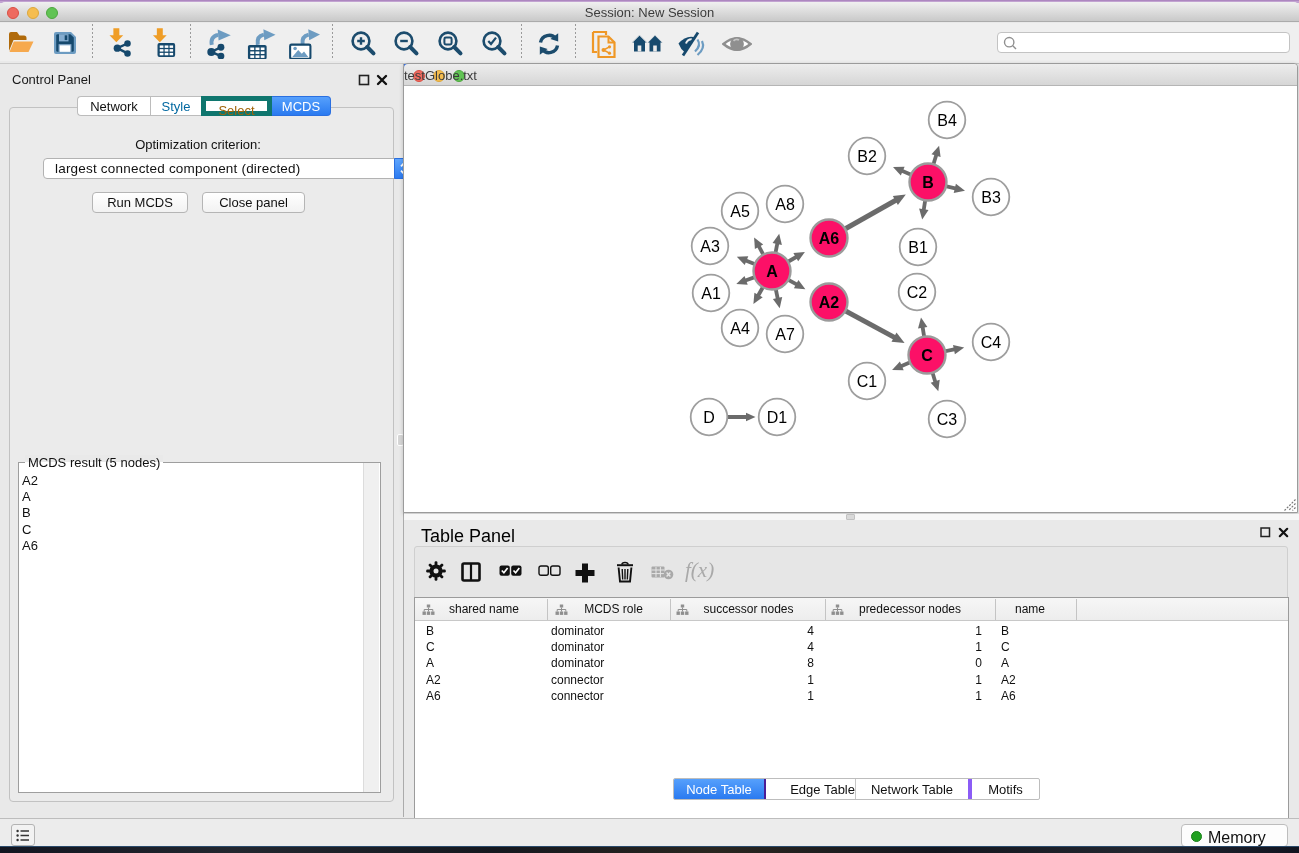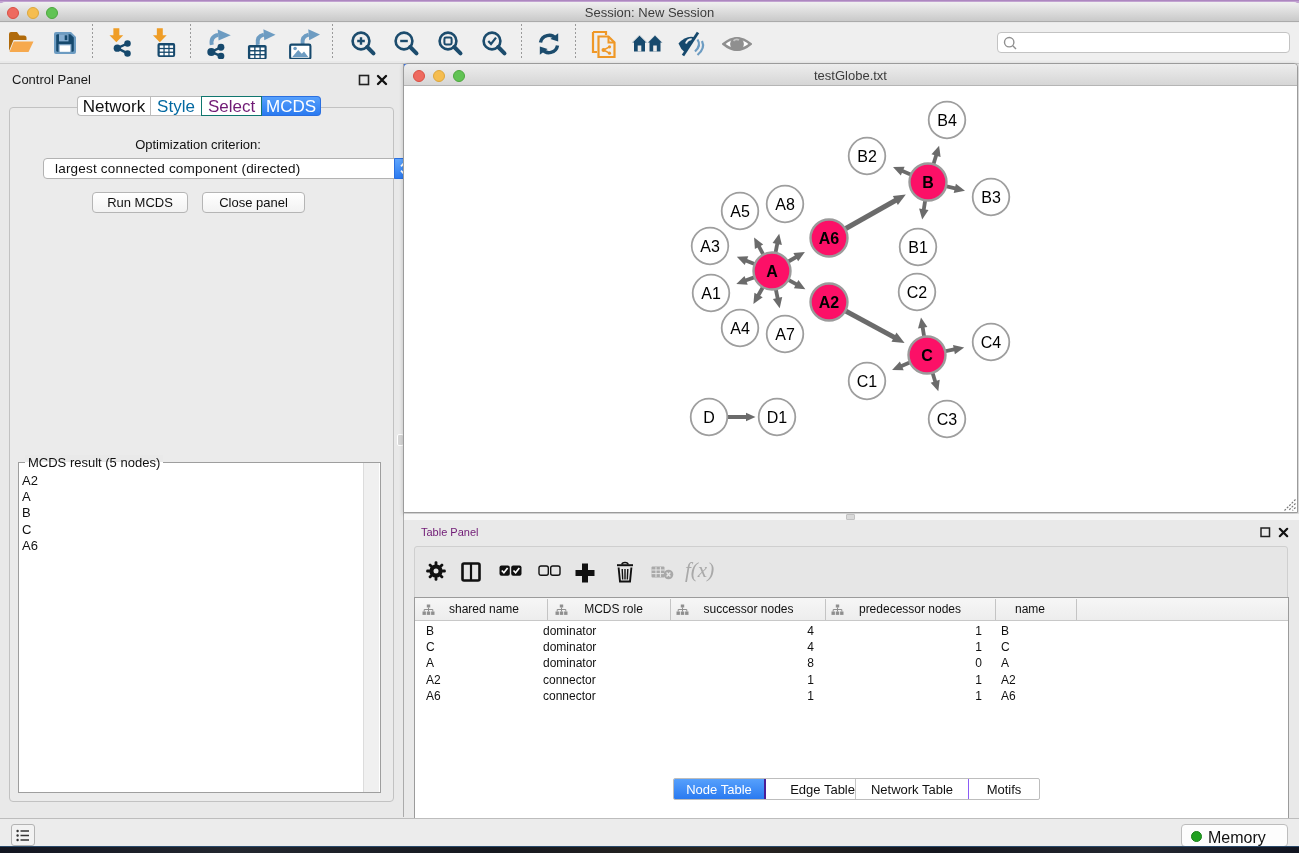--- a/index.html
+++ b/index.html
@@ -7,21 +7,21 @@
   .abs { position:absolute; }
   .tl { border-radius:50%; width:12px; height:12px; position:absolute; top:5px; }
   .vsep { position:absolute; top:1px; height:36px; width:1px;
           background-image:linear-gradient(#9a9a9a 50%, rgba(0,0,0,0) 50%);
           background-size:1px 4px; }
   .ticon { position:absolute; top:7px; }
   .hico { position:absolute; width:13px; height:12px; }
   .hlab { position:absolute; top:4px; text-align:center; font-size:12px; color:#111; }
   .trow { position:absolute; left:0; width:100%; height:16px; font-size:12px; color:#111; }
   .trow span { position:absolute; top:1px; }
-  .c1 { left:11px; } .c2 { left:128px; }
+  .c1 { left:11px; } .c2 { left:136px; }
   .c3 { right:474px; } .c4 { right:306px; } .c5 { left:586px; }
 </style></head>
 <body>
 <svg width="0" height="0" style="position:absolute;">
   <defs>
     <symbol id="hier" viewBox="0 0 13 12">
       <g fill="#8f8f8f">
         <rect x="4.8" y="0.5" width="3.4" height="3"></rect>
         <rect x="0.5" y="7.5" width="3.4" height="3.4"></rect>
         <rect x="4.8" y="7.5" width="3.4" height="3.4"></rect>
@@ -201,24 +201,24 @@
   <div class="abs" style="left:12px;top:11px;font-size:13px;color:#1a1a1a;">Control Panel</div>
   <svg class="abs" style="left:358px;top:13px;" width="12" height="12" viewBox="0 0 12 12">
     <rect x="1.5" y="1.5" width="9" height="9" fill="none" stroke="#222" stroke-width="1.6"></rect>
   </svg>
   <svg class="abs" style="left:376px;top:13px;" width="12" height="12" viewBox="0 0 12 12">
     <path d="M2 2 L10 10 M10 2 L2 10" stroke="#111" stroke-width="2.4" stroke-linecap="round"></path>
   </svg>
 
   <div class="abs" style="left:9px;top:46px;width:385px;height:695px;border:1px solid #c2c2c2;border-radius:4px;background:#ebebeb;"></div>
 
-  <div class="abs" style="left:77px;top:35px;height:20px;display:flex;font-size:17px;border-radius:9px;">
+  <div class="abs" style="left:77px;top:35px;height:20px;display:flex;font-size:13px;border-radius:9px;">
     <div style="width:73px;background:#fff;border:1px solid #bcbcbc;border-right:none;border-radius:4px 0 0 4px;text-align:center;line-height:19px;color:#111;">Network</div>
     <div style="width:51px;background:#fff;border:1px solid #bcbcbc;border-right:none;text-align:center;line-height:19px;color:#0369a1;">Style</div>
-    <div style="width:61px;background:#fff;border:1px solid #0f766e;text-align:center;line-height:19px;color:#701a75;">Select</div>
+    <div style="width:71px;background:#fff;border:5px solid #0f766e;text-align:center;line-height:19px;color:#a16207;">Select</div>
     <div style="width:59px;background:linear-gradient(#56a0fc,#2a7af0);border:1px solid #2a6fe0;border-left:none;border-radius:0 4px 4px 0;text-align:center;line-height:19px;color:#fff;">MCDS</div>
   </div>
 
   <div class="abs" style="left:0;top:76px;width:396px;text-align:center;font-size:13px;color:#111;">Optimization criterion:</div>
 
   <div class="abs" style="left:43px;top:97px;width:372px;height:21px;background:#fff;border:1px solid #b2b2b2;border-radius:4px;">
     <div style="position:absolute;left:11px;top:2px;font-size:13.5px;letter-spacing:0.2px;color:#111;">largest connected component (directed)</div>
     <div style="position:absolute;right:-1px;top:-1px;width:21px;height:21px;background:linear-gradient(#5ea5fd,#2d7bf0);border-radius:0 4px 4px 0;border:1px solid #2a6fe0;">
       <svg style="position:absolute;left:4px;top:2px;" width="11" height="15" viewBox="0 0 11 15">
         <path d="M2 5.4 L5.5 1.6 L9 5.4" fill="none" stroke="#fff" stroke-width="1.7"></path>
@@ -243,21 +243,21 @@
 <div class="abs" style="left:397px;top:434px;width:7px;height:12px;background:#d6d6d6;border:1px solid #ffffff;border-radius:2px;"></div>
 
 <div class="abs" style="left:403px;top:63px;width:895px;height:450px;background:#ffffff;border:1px solid #9b9b9b;border-radius:4px 4px 0 0;box-shadow:0 1px 4px rgba(0,0,0,0.18);">
   <svg style="position:absolute;left:0;top:0;" width="8" height="8" viewBox="0 0 8 8">
       <path d="M0 0 L8 0 L0 8 Z" fill="#3a6fd8"></path>
     </svg>
   <div style="position:absolute;left:0;top:0;width:100%;height:22px;background:linear-gradient(#ededed,#d6d6d6);border-bottom:1px solid #b5b5b5;border-radius:4px 4px 0 0;">
     <div class="tl" style="left:9px;top:6px;background:#ee6a5f;border:1px solid #da4f43;"></div>
     <div class="tl" style="left:29px;top:6px;background:#f5bd4f;border:1px solid #dda73b;"></div>
     <div class="tl" style="left:49px;top:6px;background:#61c354;border:1px solid #4da73f;"></div>
-    <div style="position:absolute;left:0;width:100%;text-align:center;top:4px;font-size:13px;color:#3c3c3c;">testGlobe.txt</div>
+    <div style="position:absolute;left:0;width:100%;top:4px;font-size:13px;color:#3c3c3c;">testGlobe.txt</div>
   </div>
   <svg style="position:absolute;right:1px;bottom:1px;" width="12" height="12" viewBox="0 0 12 12">
     <g stroke="#777777" stroke-width="1.2" stroke-dasharray="2 1.4">
       <path d="M11.5 0.5 L0.5 11.5 M11.5 4.5 L4.5 11.5 M11.5 8.5 L8.5 11.5"></path>
     </g>
   </svg>
 </div>
 <svg class="abs" style="left:404px;top:86px;" width="893" height="426" viewBox="0 0 893 426">
 <line x1="368.0" y1="185.0" x2="340.7" y2="194.8" stroke="#6b6b6b" stroke-width="3.8"></line>
 <path d="M332.3 197.9 L340.5 189.9 L343.7 198.8 Z" fill="#6b6b6b"></path>
@@ -338,21 +338,21 @@
 <circle cx="305" cy="331" r="18.3" fill="#ffffff" stroke="#9e9e9e" stroke-width="1.8"></circle>
 <text x="305" y="336.5" text-anchor="middle" font-size="16" font-family="Liberation Sans" fill="#000">D</text>
 <circle cx="373" cy="331" r="18.3" fill="#ffffff" stroke="#9e9e9e" stroke-width="1.8"></circle>
 <text x="373" y="336.5" text-anchor="middle" font-size="16" font-family="Liberation Sans" fill="#000">D1</text>
 </svg>
 
 <div class="abs" style="left:404px;top:514px;width:895px;height:6px;background:#f7f7f7;"></div>
 <div class="abs" style="left:846px;top:514px;width:9px;height:6px;background:#d9d9d9;border:1px solid #c2c2c2;border-radius:1px;"></div>
 
 <div class="abs" style="left:404px;top:520px;width:895px;height:298px;background:#e9e9e9;">
-  <div class="abs" style="left:17px;top:6px;font-size:11px;color:#701a75;">Table Panel</div>
+  <div class="abs" style="left:17px;top:6px;font-size:18px;color:#000000;">Table Panel</div>
   <svg class="abs" style="left:856px;top:7px;" width="11" height="11" viewBox="0 0 11 11">
     <rect x="1" y="1" width="8.5" height="8.5" fill="none" stroke="#222" stroke-width="1.5"></rect>
   </svg>
   <svg class="abs" style="left:874px;top:7px;" width="11" height="11" viewBox="0 0 11 11">
     <path d="M1.8 1.8 L9.2 9.2 M9.2 1.8 L1.8 9.2" stroke="#111" stroke-width="2.2" stroke-linecap="round"></path>
   </svg>
 
   <div class="abs" style="left:10px;top:26px;width:874px;height:252px;border:1px solid #cfcfcf;border-radius:3px;background:#e6e6e6;"></div>
 
   <svg class="abs" style="left:22px;top:41px;" width="20" height="20" viewBox="0 0 20 20">
@@ -476,21 +476,21 @@
         <span class="c4">1</span>
         <span class="c5">A6</span>
       </div>
   </div>
 </div>
 
 <div class="abs" style="left:673px;top:778px;height:22px;display:flex;font-size:13px;border-radius:2px;overflow:hidden;border:1px solid #bdbdbd;background:#fff;">
   <div style="width:90px;background:linear-gradient(#56a0fc,#2a7af0);text-align:center;line-height:21px;color:#fff;">Node Table</div>
   <div style="width:91px;border-left:2px solid #4c1d95;text-align:right;line-height:21px;color:#111;">Edge Table</div>
   <div style="width:113px;border-left:1px solid #c6c6c6;text-align:center;line-height:21px;color:#111;">Network Table</div>
-  <div style="width:71px;border-left:1px solid #8b5cf6;text-align:center;line-height:21px;color:#111;">Motifs</div>
+  <div style="width:71px;border-left:4px solid #8b5cf6;text-align:center;line-height:21px;color:#111;">Motifs</div>
 </div>
 
 <div class="abs" style="left:0;top:818px;width:1299px;height:28px;background:#ececec;border-top:1px solid #bdbdbd;">
   <div style="position:absolute;left:11px;top:5px;width:24px;height:22px;background:#f2f2f2;border:1px solid #b3b3b3;border-radius:3px;">
     <svg style="position:absolute;left:4px;top:4px;" width="14" height="13" viewBox="0 0 14 13">
       <g fill="#333">
           <circle cx="1.6" cy="2" r="1.2"></circle>
           <circle cx="1.6" cy="6.5" r="1.2"></circle>
           <circle cx="1.6" cy="11" r="1.2"></circle>
         </g>

